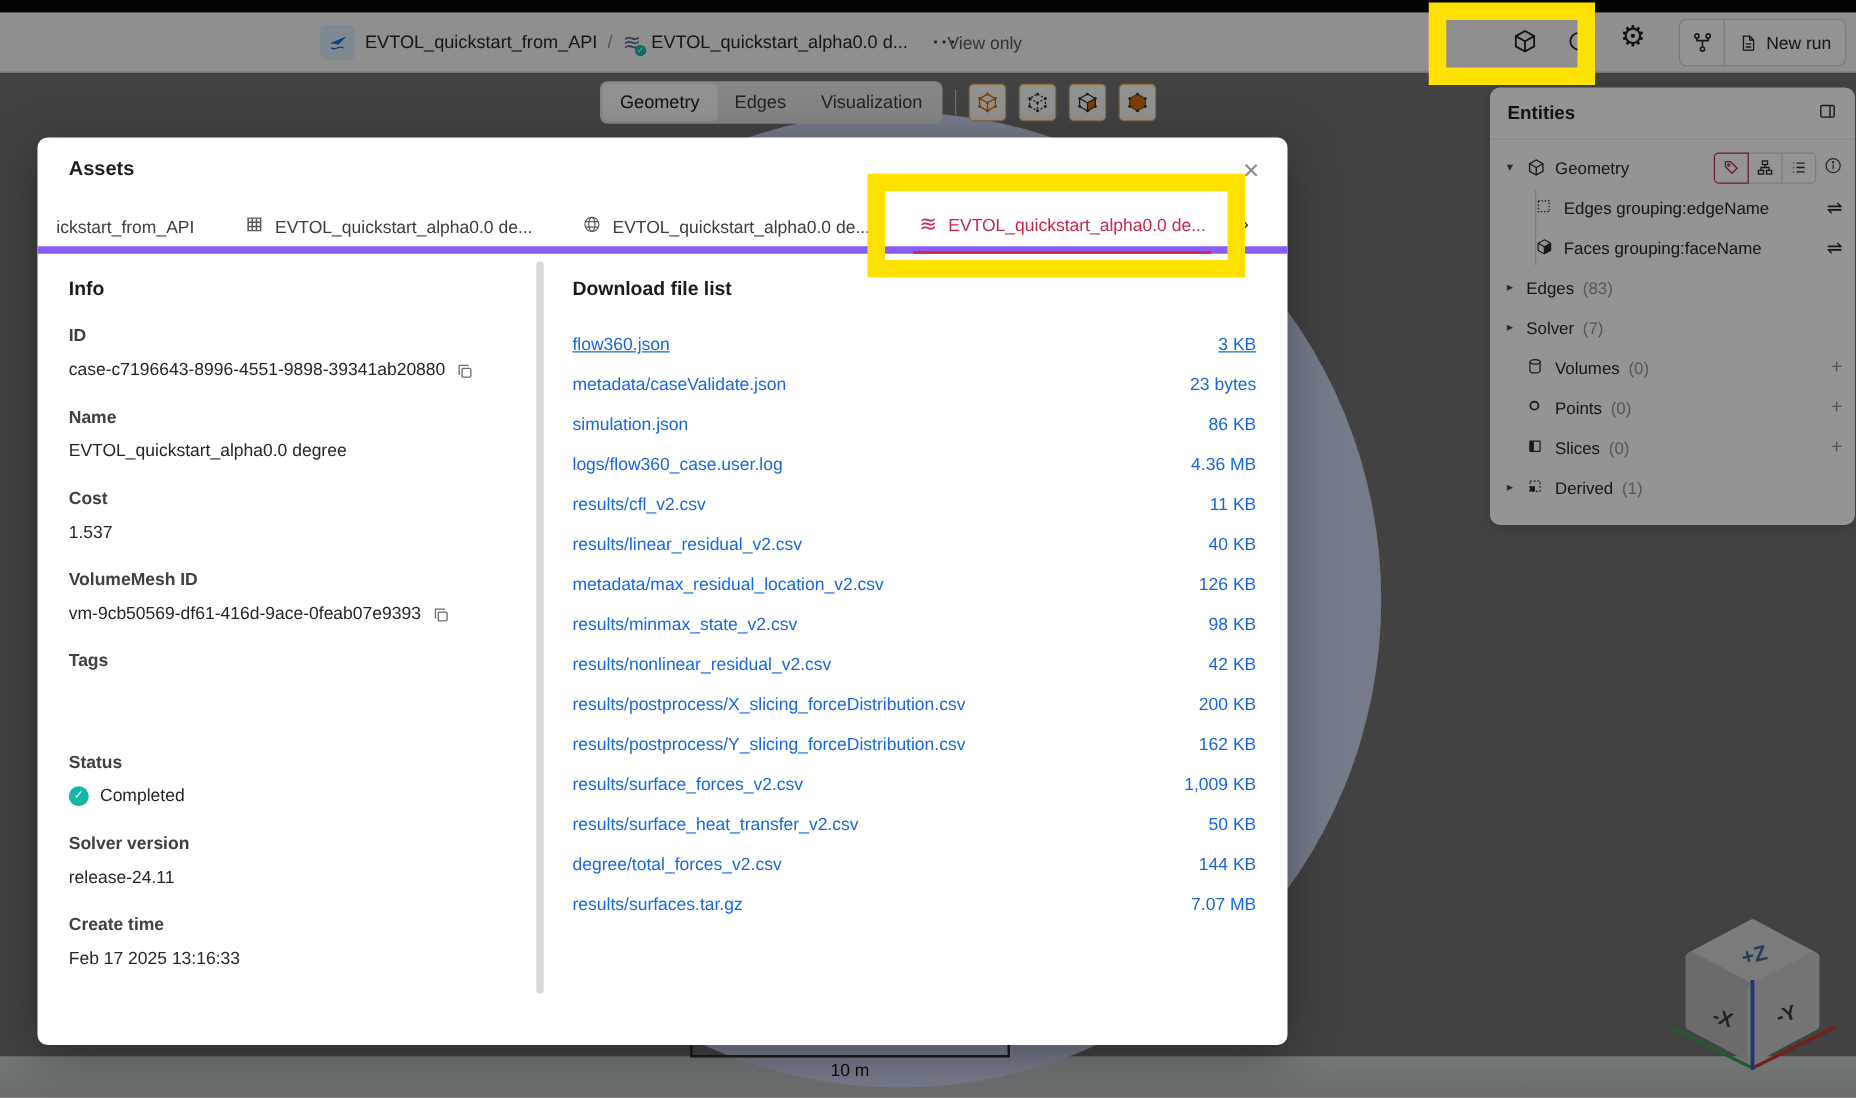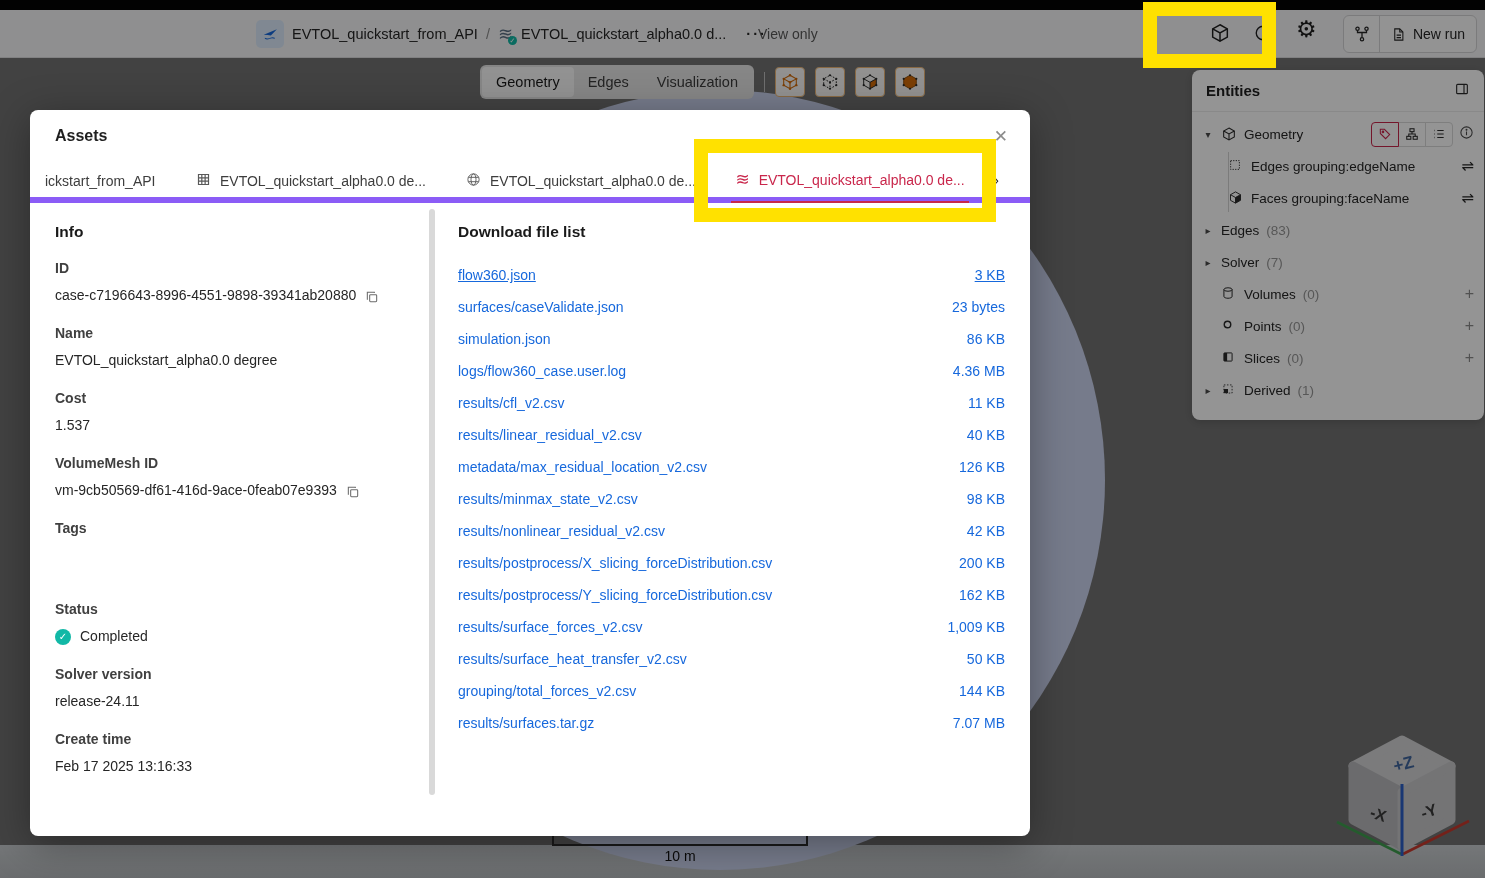--- a/index.html
+++ b/index.html
@@ -504,21 +504,21 @@
 
       <div class="scrollbar"></div>
 
       <div class="files-col">
         <div class="col-head">Download file list</div>
         <div class="f-row hovered">
             <a>flow360.json</a>
             <span class="fsize">3 KB</span>
           </div>
         <div class="f-row">
-            <a>surfaces/caseValidate.json</a>
+            <a>metadata/caseValidate.json</a>
             <span class="fsize">23 bytes</span>
           </div>
         <div class="f-row">
             <a>simulation.json</a>
             <span class="fsize">86 KB</span>
           </div>
         <div class="f-row">
             <a>logs/flow360_case.user.log</a>
             <span class="fsize">4.36 MB</span>
           </div>
@@ -552,21 +552,21 @@
           </div>
         <div class="f-row">
             <a>results/surface_forces_v2.csv</a>
             <span class="fsize">1,009 KB</span>
           </div>
         <div class="f-row">
             <a>results/surface_heat_transfer_v2.csv</a>
             <span class="fsize">50 KB</span>
           </div>
         <div class="f-row">
-            <a>grouping/total_forces_v2.csv</a>
+            <a>degree/total_forces_v2.csv</a>
             <span class="fsize">144 KB</span>
           </div>
         <div class="f-row">
             <a>results/surfaces.tar.gz</a>
             <span class="fsize">7.07 MB</span>
           </div>
       </div>
     </div>
   </div>
 

